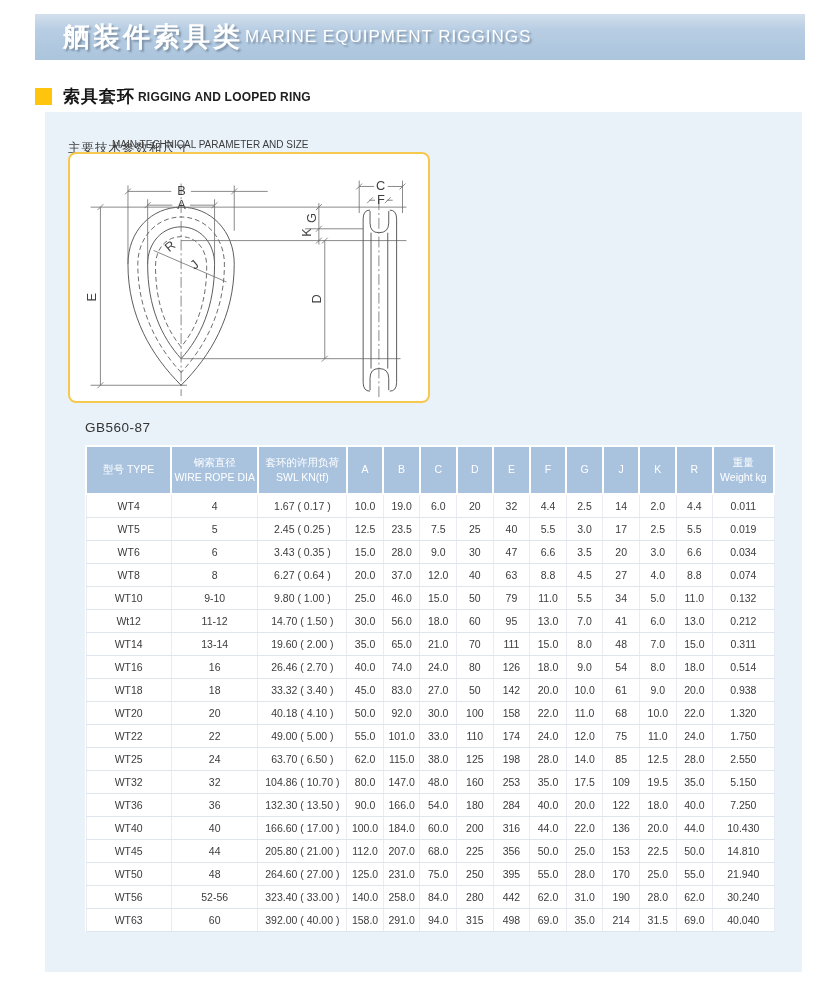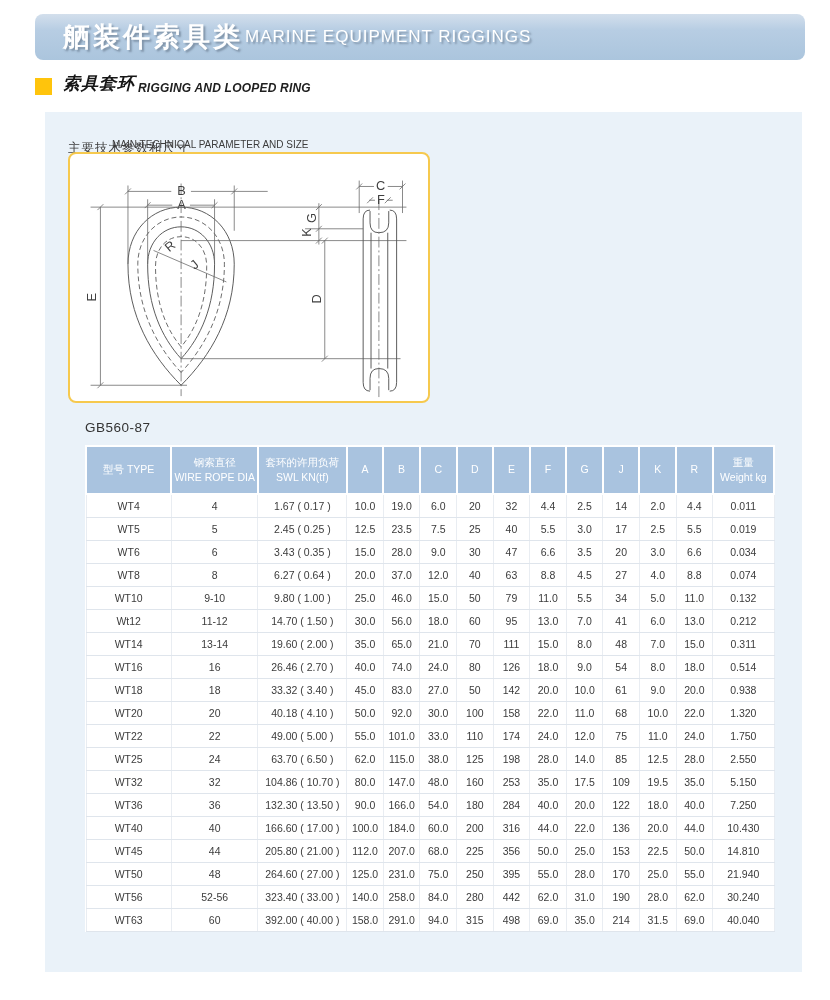--- a/index.html
+++ b/index.html
@@ -3,33 +3,33 @@
 <meta charset="utf-8">
 <style>
   * { margin:0; padding:0; box-sizing:border-box; }
   body { background:#ffffff; font-family:"Liberation Sans","DejaVu Sans",sans-serif; }
   .page { position:relative; width:830px; height:1000px; background:#ffffff; overflow:hidden; }
 
   
   .banner {
     position:absolute; left:35px; top:14px; width:770px; height:46px;
     background:linear-gradient(180deg,#d3dfec 0%,#b7cde3 35%,#abc5dd 100%);
-    display:flex; align-items:center; padding-left:28px;border-radius:8px;
+    display:flex; align-items:center; padding-left:28px;
   }
   .banner .zh {
     font-size:27px; font-weight:bold; color:#ffffff; letter-spacing:3px;
     text-shadow:2px 2px 2px #7f93a8;
   }
   .banner .en {
     font-size:17px; font-weight:normal; color:#ffffff; margin-left:2px; letter-spacing:1px;
     text-shadow:2px 2px 2px #7f93a8;
   }
 
   
-  .section-row { position:absolute; left:35px; top:72px; display:flex; align-items:flex-end;font-style:italic; }
+  .section-row { position:absolute; left:35px; top:85px; display:flex; align-items:center; }
   .bullet { width:17px; height:17px; background:#ffc40c; margin-right:11px; }
   .section-zh { font-size:17px; font-weight:bold; color:#161616; letter-spacing:1px; }
   .section-en { font-size:12px; font-weight:bold; color:#202020; margin-left:3px; letter-spacing:0.2px; }
 
   
   .panel { position:absolute; left:45px; top:112px; width:757px; height:860px; background:#eaf2f9; }
   .sub-zh { position:absolute; left:23px; top:28px; font-size:12.5px; color:#3c3c3c; letter-spacing:1px; }
   .sub-en { position:absolute; left:23px; top:27px; font-size:10px; color:#3c3c3c;margin-left:44px; }
 
   

